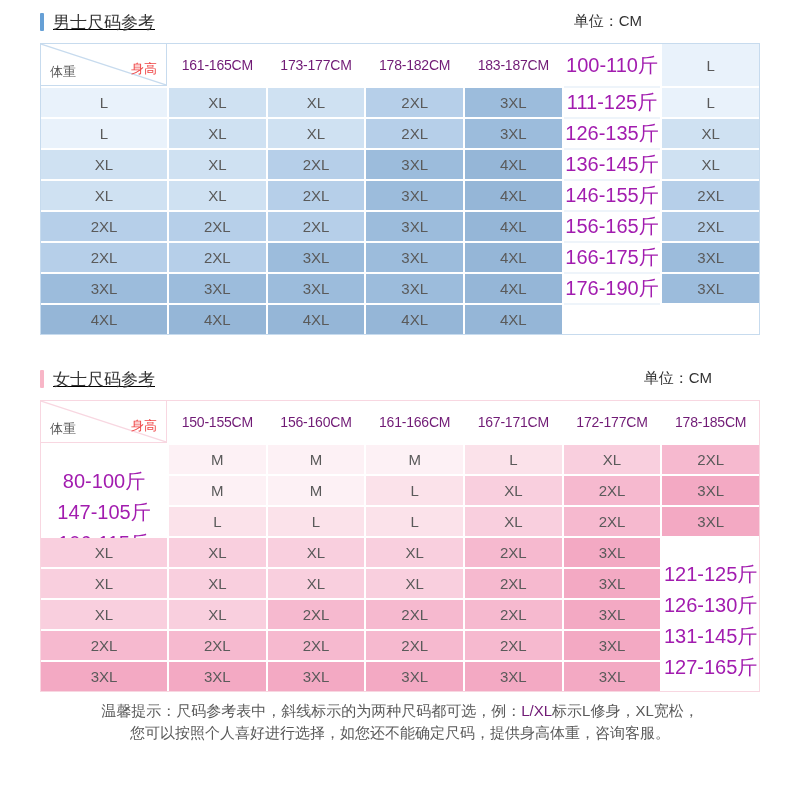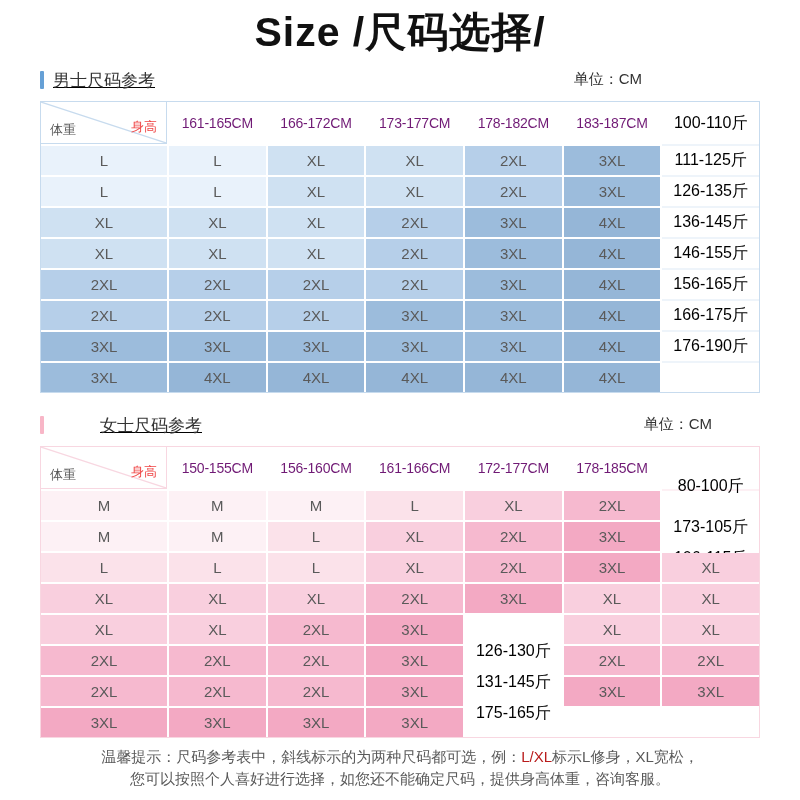--- a/index.html
+++ b/index.html
@@ -23,21 +23,21 @@
 
   
   .sec-head{
     position:relative;
     margin:8px 40px 0 40px;
     height:28px;
     display:flex;
     align-items:center;
     text-decoration:underline;
   }
-  .sec-head.women-head{margin-top:18px;gap:47px;}
+  .sec-head.women-head{margin-top:30px;}
   .bar{
     display:inline-block;
     width:4px;height:18px;
     margin-right:9px;
     border-radius:1px;
   }
   .men-bar{background:#66a0d6;}
   .women-bar{background:#f8b6c7;}
   .sec-title{font-size:17px;color:#333;}
   .unit{position:absolute;font-size:15px;color:#333;top:4px;}
@@ -54,21 +54,21 @@
     background:#ffffff;
     border:1px solid;
   }
   .size-table.men{border-color:#c7dbee;}
   .size-table.women{border-color:#f8d7e1;}
   .cell{
     display:flex;align-items:center;justify-content:center;
     background:#fff;
   }
   .colhead{font-size:14px;color:#701a75;letter-spacing:-0.2px;}
-  .weight{font-size:16px;color:#000000;}
+  .weight{font-size:20px;color:#a21caf;}
   .men .weight{box-shadow:0 2px 0 0 #eef4fa;}
   .women .weight{box-shadow:0 2px 0 0 #fdf0f4;margin-top:36px;}
   .size{font-size:15px;color:#5a5a5a;}
   .corner{position:relative;}
   .men .corner{border-right:1px solid #c7dbee;border-bottom:1px solid #c7dbee;}
   .women .corner{border-right:1px solid #f8d7e1;border-bottom:1px solid #f8d7e1;}
   .corner svg{position:absolute;left:0;top:0;width:100%;height:100%;}
   .corner .c-top{position:absolute;top:16px;right:9px;font-size:13px;color:#ef4444;}
   .corner .c-bottom{position:absolute;bottom:4px;left:9px;font-size:13px;color:#555;}
 
@@ -80,38 +80,36 @@
     line-height:22px;
     color:#595959;
   }
   .note .hl{color:#fb5f8c;}
 </style>
 </head>
 <body>
 
 <div class="page">
 
-  <h1 class="page-title">Size /尺码选择/</h1>
 
   <section>
     <div class="sec-head">
       <span class="bar men-bar"></span>
       <span class="sec-title">男士尺码参考</span>
       <span class="unit men-unit">单位：CM</span>
     </div>
     <div class="size-table men" id="men-table">
         <div class="cell corner">
           <svg preserveAspectRatio="none" viewBox="0 0 100 42">
             <line x1="0" y1="0" x2="100" y2="42" stroke="#c7dbee" stroke-width="1.2" vector-effect="non-scaling-stroke"></line>
           </svg>
           <span class="c-top">身高</span>
           <span class="c-bottom">体重</span>
         </div>
         <div class="cell colhead">161-165CM</div>
-        <div class="cell colhead">166-172CM</div>
         <div class="cell colhead">173-177CM</div>
         <div class="cell colhead">178-182CM</div>
         <div class="cell colhead">183-187CM</div>
         <div class="cell weight">100-110斤</div>
         <div class="cell size" style="background: rgb(233, 242, 251);">L</div>
         <div class="cell size" style="background: rgb(233, 242, 251);">L</div>
         <div class="cell size" style="background: rgb(207, 225, 242);">XL</div>
         <div class="cell size" style="background: rgb(207, 225, 242);">XL</div>
         <div class="cell size" style="background: rgb(182, 207, 233);">2XL</div>
         <div class="cell size" style="background: rgb(156, 188, 220);">3XL</div>
@@ -177,77 +175,79 @@
         <div class="cell corner">
           <svg preserveAspectRatio="none" viewBox="0 0 100 42">
             <line x1="0" y1="0" x2="100" y2="42" stroke="#f8d7e1" stroke-width="1.2" vector-effect="non-scaling-stroke"></line>
           </svg>
           <span class="c-top">身高</span>
           <span class="c-bottom">体重</span>
         </div>
         <div class="cell colhead">150-155CM</div>
         <div class="cell colhead">156-160CM</div>
         <div class="cell colhead">161-166CM</div>
+        <div class="cell colhead">167-171CM</div>
         <div class="cell colhead">172-177CM</div>
         <div class="cell colhead">178-185CM</div>
         <div class="cell weight">80-100斤</div>
         <div class="cell size" style="background: rgb(253, 241, 245);">M</div>
         <div class="cell size" style="background: rgb(253, 241, 245);">M</div>
         <div class="cell size" style="background: rgb(253, 241, 245);">M</div>
         <div class="cell size" style="background: rgb(251, 226, 234);">L</div>
         <div class="cell size" style="background: rgb(249, 207, 222);">XL</div>
         <div class="cell size" style="background: rgb(246, 185, 207);">2XL</div>
-        <div class="cell weight">173-105斤</div>
+        <div class="cell weight">147-105斤</div>
         <div class="cell size" style="background: rgb(253, 241, 245);">M</div>
         <div class="cell size" style="background: rgb(253, 241, 245);">M</div>
         <div class="cell size" style="background: rgb(251, 226, 234);">L</div>
         <div class="cell size" style="background: rgb(249, 207, 222);">XL</div>
         <div class="cell size" style="background: rgb(246, 185, 207);">2XL</div>
         <div class="cell size" style="background: rgb(243, 169, 195);">3XL</div>
         <div class="cell weight">106-115斤</div>
         <div class="cell size" style="background: rgb(251, 226, 234);">L</div>
         <div class="cell size" style="background: rgb(251, 226, 234);">L</div>
         <div class="cell size" style="background: rgb(251, 226, 234);">L</div>
         <div class="cell size" style="background: rgb(249, 207, 222);">XL</div>
         <div class="cell size" style="background: rgb(246, 185, 207);">2XL</div>
         <div class="cell size" style="background: rgb(243, 169, 195);">3XL</div>
         <div class="cell size" style="background: rgb(249, 207, 222);">XL</div>
         <div class="cell size" style="background: rgb(249, 207, 222);">XL</div>
         <div class="cell size" style="background: rgb(249, 207, 222);">XL</div>
         <div class="cell size" style="background: rgb(249, 207, 222);">XL</div>
         <div class="cell size" style="background: rgb(246, 185, 207);">2XL</div>
         <div class="cell size" style="background: rgb(243, 169, 195);">3XL</div>
+        <div class="cell weight">121-125斤</div>
         <div class="cell size" style="background: rgb(249, 207, 222);">XL</div>
         <div class="cell size" style="background: rgb(249, 207, 222);">XL</div>
         <div class="cell size" style="background: rgb(249, 207, 222);">XL</div>
         <div class="cell size" style="background: rgb(249, 207, 222);">XL</div>
         <div class="cell size" style="background: rgb(246, 185, 207);">2XL</div>
         <div class="cell size" style="background: rgb(243, 169, 195);">3XL</div>
         <div class="cell weight">126-130斤</div>
         <div class="cell size" style="background: rgb(249, 207, 222);">XL</div>
         <div class="cell size" style="background: rgb(249, 207, 222);">XL</div>
         <div class="cell size" style="background: rgb(246, 185, 207);">2XL</div>
         <div class="cell size" style="background: rgb(246, 185, 207);">2XL</div>
         <div class="cell size" style="background: rgb(246, 185, 207);">2XL</div>
         <div class="cell size" style="background: rgb(243, 169, 195);">3XL</div>
         <div class="cell weight">131-145斤</div>
         <div class="cell size" style="background: rgb(246, 185, 207);">2XL</div>
         <div class="cell size" style="background: rgb(246, 185, 207);">2XL</div>
         <div class="cell size" style="background: rgb(246, 185, 207);">2XL</div>
         <div class="cell size" style="background: rgb(246, 185, 207);">2XL</div>
         <div class="cell size" style="background: rgb(246, 185, 207);">2XL</div>
         <div class="cell size" style="background: rgb(243, 169, 195);">3XL</div>
-        <div class="cell weight">175-165斤</div>
+        <div class="cell weight">127-165斤</div>
         <div class="cell size" style="background: rgb(243, 169, 195);">3XL</div>
         <div class="cell size" style="background: rgb(243, 169, 195);">3XL</div>
         <div class="cell size" style="background: rgb(243, 169, 195);">3XL</div>
         <div class="cell size" style="background: rgb(243, 169, 195);">3XL</div>
         <div class="cell size" style="background: rgb(243, 169, 195);">3XL</div>
         <div class="cell size" style="background: rgb(243, 169, 195);">3XL</div>
       </div>
   </section>
 
   <div class="note">
-    <span>温馨提示：尺码参考表中，斜线标示的为两种尺码都可选，例：</span><span class="hl" style="color: #b91c1c;">L/XL</span><span>标示L修身，XL宽松，</span><br>
+    <span>温馨提示：尺码参考表中，斜线标示的为两种尺码都可选，例：</span><span class="hl" style="color: #701a75;">L/XL</span><span>标示L修身，XL宽松，</span><br>
     <span>您可以按照个人喜好进行选择，如您还不能确定尺码，提供身高体重，咨询客服。</span>
   </div>
 
 </div>
 
 </body></html>

